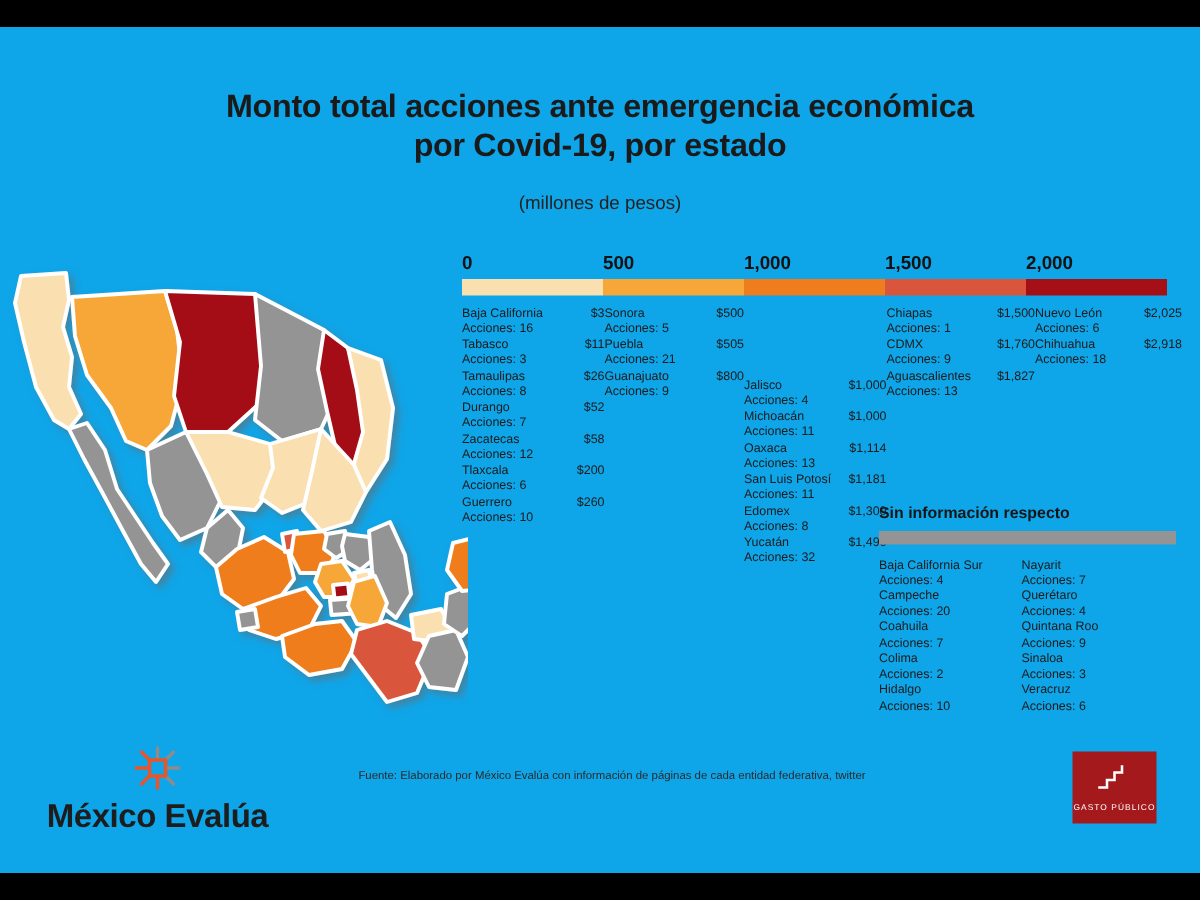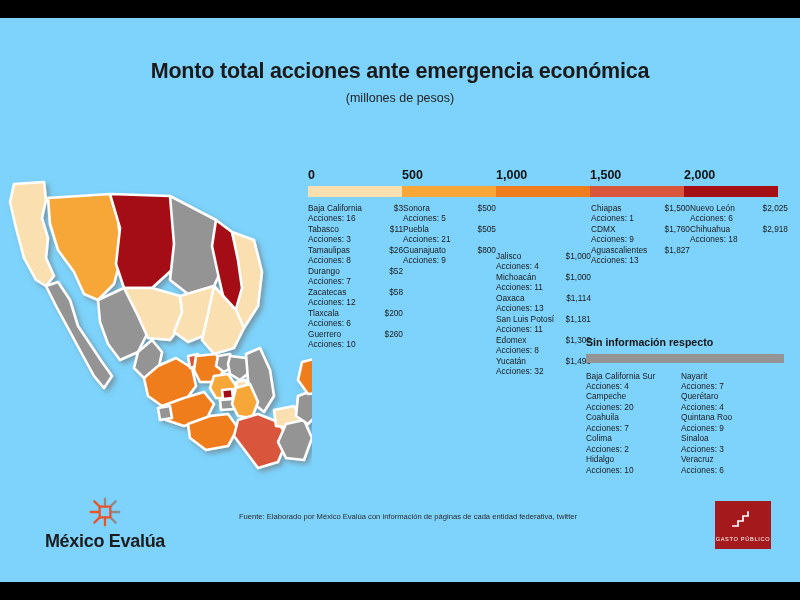--- a/index.html
+++ b/index.html
@@ -7,33 +7,33 @@
     width:800px;height:600px;overflow:hidden;
     background:#000;
     font-family:"Liberation Sans","DejaVu Sans",sans-serif;
   }
   #page{
     position:absolute;left:0;top:0;width:800px;height:600px;
     background:#000;
   }
   .canvas{
     position:absolute;left:0;top:18px;width:800px;height:564px;
-    background:#7dd3fc;
+    background:#0ea5e9;
   }
 
   
   .title-wrap{
     position:absolute;left:90px;top:40px;width:620px;text-align:center;
   }
   .title-line{
     font-size:21.5px;font-weight:bold;color:#1a1a1a;line-height:26px;
     letter-spacing:-0.2px;
   }
   .subtitle{
-    font-size:12.5px;color:#232323;margin-top:7px;
+    font-size:12.5px;color:#232323;margin-top:18px;
   }
 
   
   .legend{
     position:absolute;left:308px;top:150px;width:470px;
   }
   .legend-ticks{
     position:relative;height:17px;
   }
   .legend-tick{
@@ -90,21 +90,21 @@
     position:absolute;left:225px;top:494px;width:366px;text-align:center;
     font-size:7.6px;color:#2a2a2a;line-height:10.5px;
   }
 
   
   .melogo{
     position:absolute;left:30px;top:478px;width:150px;text-align:center;
   }
   .melogo-star{height:32px;}
   .melogo-text{
-    font-size:18px;font-weight:bold;color:#1d1d1d;margin-top:3px;
+    font-size:22px;font-weight:bold;color:#1d1d1d;margin-top:3px;
     letter-spacing:-0.3px;
   }
 
   
   .gasto{
     position:absolute;left:715px;top:483px;width:56px;height:48px;
     background:#A41A1C;
     display:flex;flex-direction:column;align-items:center;
     justify-content:center;
   }
@@ -120,20 +120,21 @@
   .map svg{display:block;}
 </style>
 </head>
 <body>
 
 <div id="page">
   <div class="canvas">
 
     <div class="title-wrap">
       <div class="title-line">Monto total acciones ante emergencia económica</div>
+      <div class="title-line">por Covid-19, por estado</div>
       <div class="subtitle">(millones de pesos)</div>
     </div>
 
     <div class="map">
       <svg width="310" height="320" viewBox="0 0 310 320">
         <defs>
           <filter id="shadow" x="-15%" y="-15%" width="140%" height="140%">
             <feDropShadow dx="3" dy="3" stdDeviation="2.4" flood-color="#6a6a6a" flood-opacity="0.55"></feDropShadow>
           </filter>
         </defs>

